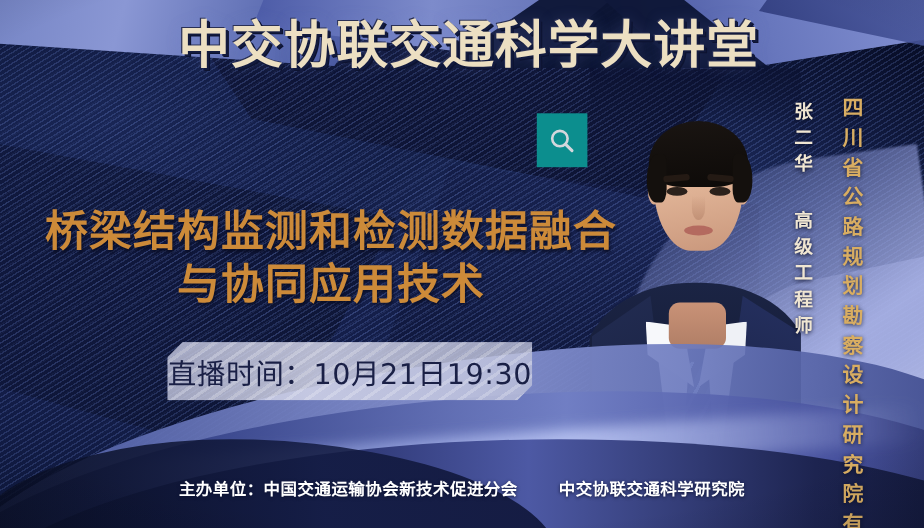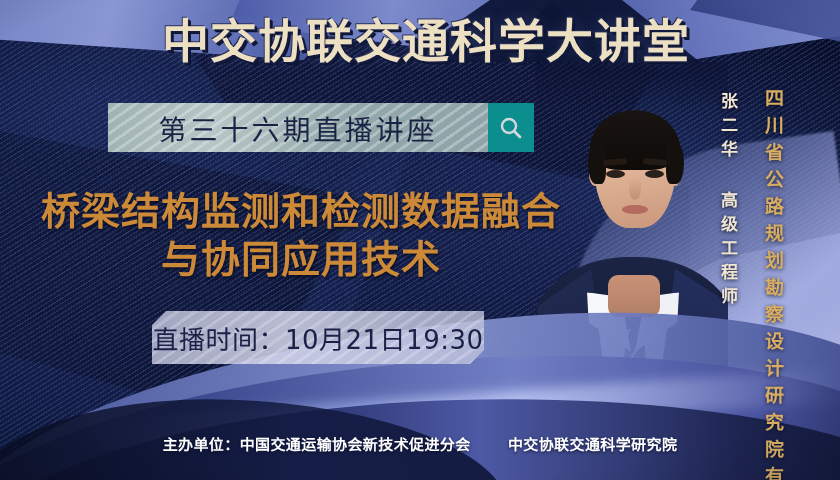--- a/index.html
+++ b/index.html
@@ -431,23 +431,20 @@
     <div class="wave wave-2"></div>
     <div class="wave wave-hi"></div>
     <div class="wave wave-3"></div>
     <div class="wave wave-dark"></div>
   </div>
 
   <div class="content">
 
     <div class="main-title">中交协联交通科学大讲堂</div>
 
-    <div class="episode-bar">
-      <span class="episode-text">第三十六期直播讲座</span>
-    </div>
 
     <div class="search-box">
       <svg width="26" height="26" viewBox="0 0 26 26">
         <circle cx="11" cy="11" r="7" fill="none" stroke="#d3d7dc" stroke-width="2.4"></circle>
         <line x1="16.2" y1="16.2" x2="22" y2="22" stroke="#d3d7dc" stroke-width="2.8" stroke-linecap="round"></line>
       </svg>
     </div>
 
     <div class="lecture-title">
       <span class="l1">桥梁结构监测和检测数据融合</span>

